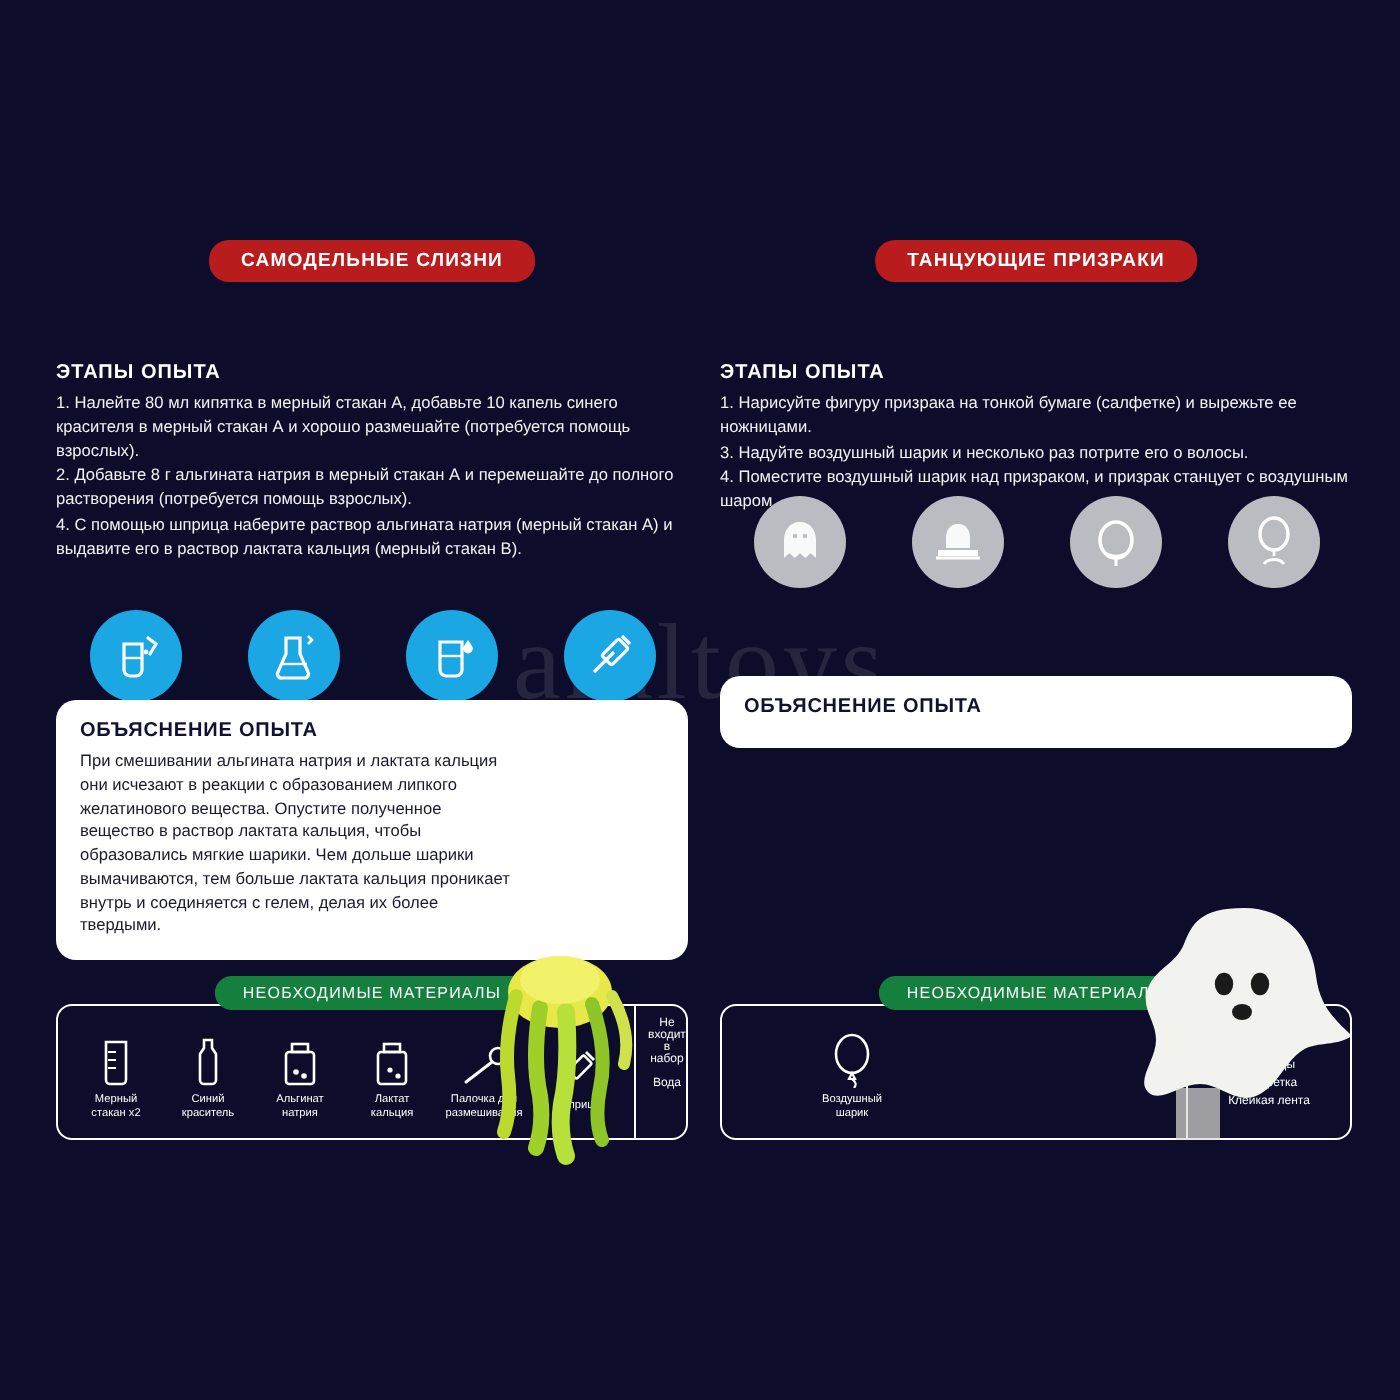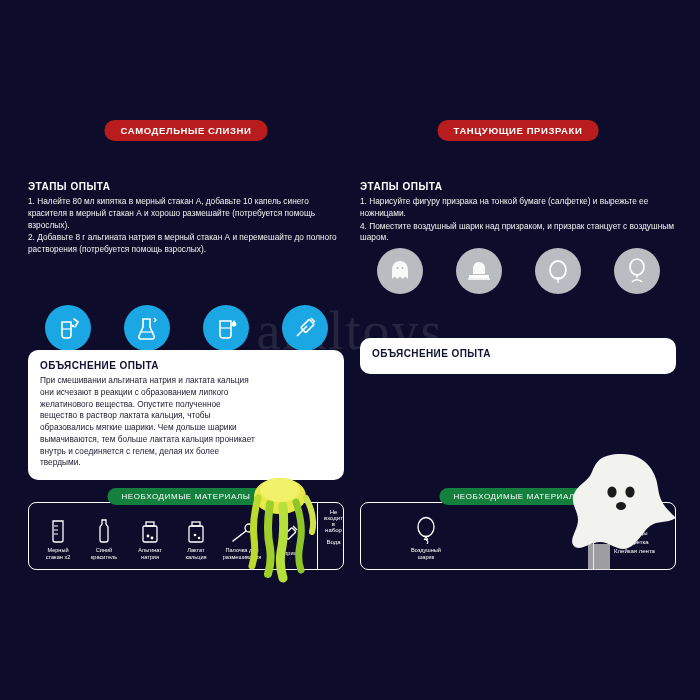--- a/index.html
+++ b/index.html
@@ -197,20 +197,21 @@
 
   <div class="panel left">
 
     <div class="title-pill">САМОДЕЛЬНЫЕ СЛИЗНИ</div>
 
     <div class="steps-block">
       <div class="steps-head">ЭТАПЫ ОПЫТА</div>
       <div class="steps-list">
         <div>1. Налейте 80 мл кипятка в мерный стакан А, добавьте 10 капель синего красителя в мерный стакан А и хорошо размешайте (потребуется помощь взрослых).</div>
         <div>2. Добавьте 8 г альгината натрия в мерный стакан А и перемешайте до полного растворения (потребуется помощь взрослых).</div>
+        <div>4. С помощью шприца наберите раствор альгината натрия (мерный стакан А) и выдавите его в раствор лактата кальция (мерный стакан В).</div>
       </div>
     </div>
 
     <div class="icon-strip" style="top:185px;">
       <div class="icon-circle">
         <svg width="30" height="30" viewBox="0 0 30 30">
           <path d="M9 9 h9 v13 a3 3 0 0 1 -3 3 h-3 a3 3 0 0 1 -3 -3 z" fill="none" stroke="#fff" stroke-width="1.6"></path>
           <path d="M9 16 h9" stroke="#fff" stroke-width="1.2"></path>
           <path d="M21 6 l4 3 -3 5" fill="none" stroke="#fff" stroke-width="1.6" stroke-linecap="round"></path>
           <circle cx="20" cy="13" r="1.2" fill="#fff"></circle>
@@ -325,20 +326,21 @@
   </div>
 
   <div class="panel right">
 
     <div class="title-pill">ТАНЦУЮЩИЕ ПРИЗРАКИ</div>
 
     <div class="steps-block">
       <div class="steps-head">ЭТАПЫ ОПЫТА</div>
       <div class="steps-list">
         <div>1. Нарисуйте фигуру призрака на тонкой бумаге (салфетке) и вырежьте ее ножницами.</div>
+        <div>3. Надуйте воздушный шарик и несколько раз потрите его о волосы.</div>
         <div>4. Поместите воздушный шарик над призраком, и призрак станцует с воздушным шаром.</div>
       </div>
     </div>
 
     <div class="icon-strip" style="top:128px;">
       <div class="icon-circle ghost">
         <svg width="30" height="30" viewBox="0 0 30 30">
           <path d="M15 5 c5 0 8 4 8 9 v9 l-2.7 -2.4 -2.6 2.4 -2.7 -2.4 -2.6 2.4 -2.7 -2.4 -2.7 2.4 v-9 c0 -5 3 -9 8 -9 z" fill="#fff" opacity=".9"></path>
           <circle cx="12.5" cy="12" r="1.1" fill="#b9bcc0"></circle>
             <circle cx="17.5" cy="12" r="1.1" fill="#b9bcc0"></circle>

